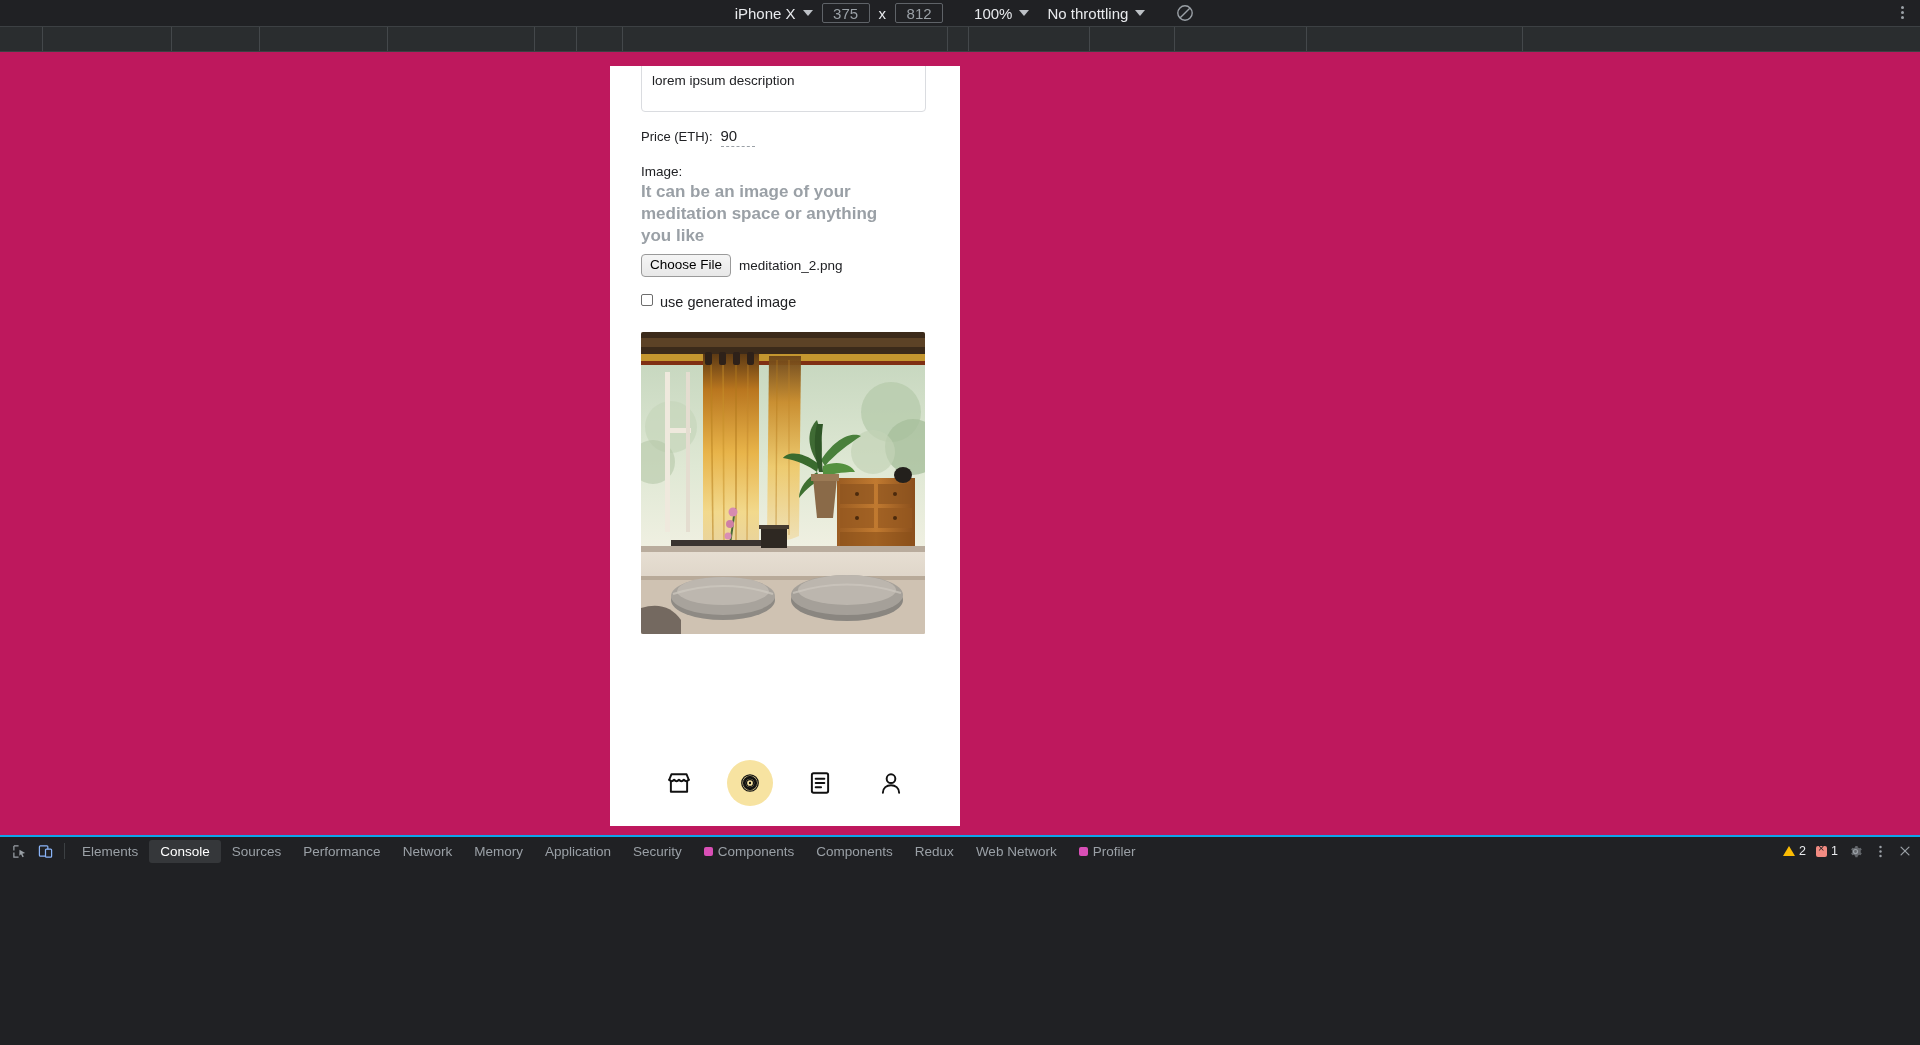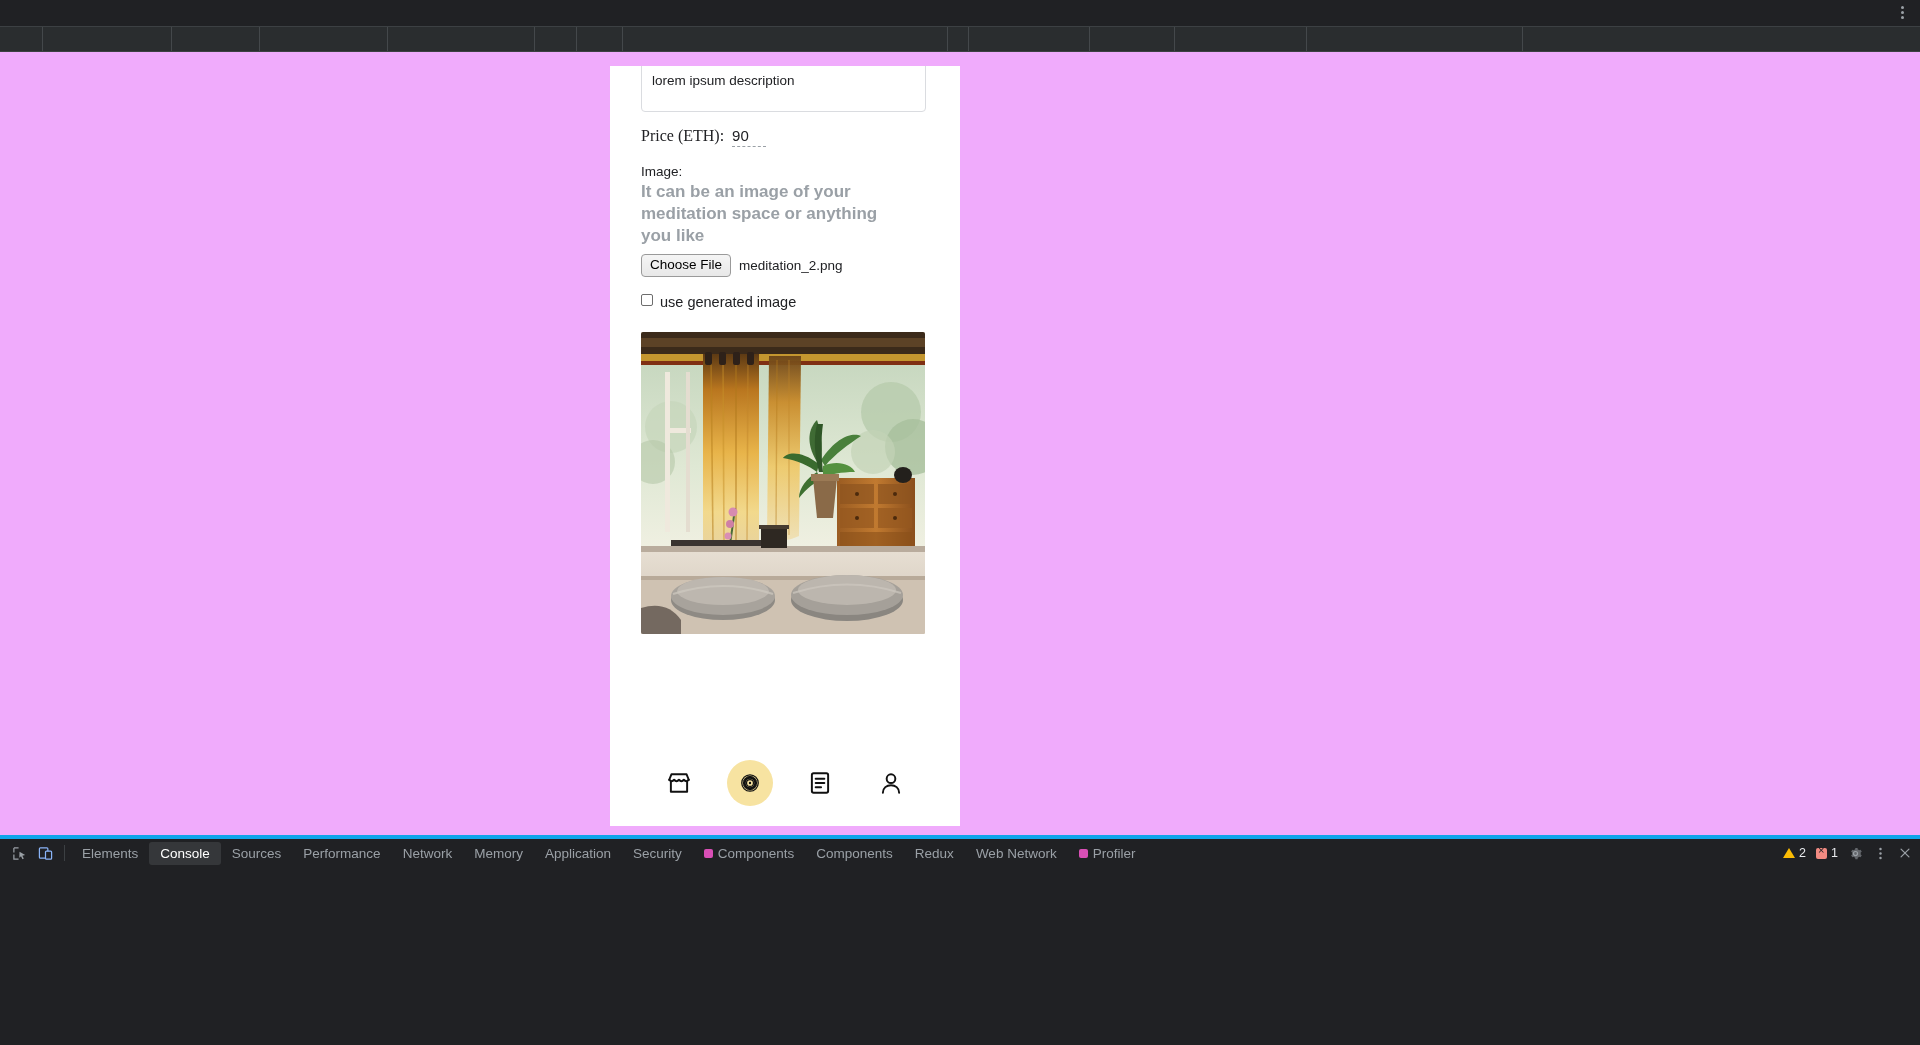--- a/index.html
+++ b/index.html
@@ -61,21 +61,21 @@
   }
   #ruler .tick {
     position: absolute; top: 0; bottom: 0;
     width: 1px; background: #44484b;
   }
 
   
   #viewport-stage {
     position: absolute; top: 52px; left: 0;
     width: 1920px; height: 783px;
-    background: #f0abfc;
+    background: #be185d;
   }
   #phone-viewport {
     position: absolute;
     left: 610px; top: 14px;
     width: 350px; height: 760px;
     background: #ffffff;
     overflow: hidden;
   }
 
   
@@ -98,23 +98,22 @@
     line-height: 1.3;
     display: block;
     overflow: hidden;
   }
   .field-row {
     display: flex; align-items: baseline;
     gap: 8px;
     margin-top: 15px;
   }
   .field-label {
-    font-size: 16px; color: #202124;
+    font-size: 13px; color: #202124;
     white-space: nowrap;
-    font-family: Liberation Serif, serif;
   }
   .price-input {
     border: none;
     border-bottom: 1px dashed #9aa0a6;
     font-size: 15px; color: #202124;
     font-family: "Liberation Sans", sans-serif;
     width: 34px; padding: 0 0 2px 0;
     outline: none; background: transparent;
   }
   .section-label {
@@ -200,21 +199,21 @@
     cursor: pointer; border-radius: 50%;
   }
   .nav-item.active { background: #f7e3a1; }
   .nav-item svg { display: block; }
 
   
   #devtools-tabbar {
     position: absolute; left: 0; bottom: 0;
     width: 1920px; height: 210px;
     background: #202124;
-    border-top: 4px solid #0ea5e9;
+    border-top: 2px solid #0ea5e9;
   }
   #tabbar-inner {
     position: absolute; left: 0; top: 0;
     width: 1920px; height: 28px;
     display: flex; align-items: center;
     padding-left: 6px;
     gap: 0;
   }
   .tb-icon-btn {
     width: 26px; height: 24px;
@@ -255,20 +254,43 @@
   .err-sq::after {
     content: "×"; position: absolute; left: 2px; top: -3px;
     font-size: 11px; color: #202124; line-height: 1;
   }
   .right-icon { cursor: pointer; display: flex; align-items: center; }
 </style>
 </head>
 <body>
 
 <div id="device-toolbar">
+  <div class="dt-group">
+    <div class="dt-select">
+      <span>iPhone X</span>
+      <span class="caret"></span>
+    </div>
+    <input class="dim-input" value="375" style="">
+    <span class="dim-x">x</span>
+    <input class="dim-input" value="812" style="">
+    <div class="dt-select" style="margin-left:22px;">
+      <span>100%</span>
+      <span class="caret"></span>
+    </div>
+    <div class="dt-select">
+      <span>No throttling</span>
+      <span class="caret"></span>
+    </div>
+    <div id="rotate-icon">
+      <svg width="18" height="18" viewBox="0 0 18 18">
+        <circle cx="9" cy="9" r="7.2" fill="none" stroke="#9aa0a6" stroke-width="1.4"></circle>
+        <line x1="4.2" y1="13.8" x2="13.8" y2="4.2" stroke="#9aa0a6" stroke-width="1.4"></line>
+      </svg>
+    </div>
+  </div>
   <div id="dt-menu-dots">
     <i></i>
     <i></i>
     <i></i>
   </div>
 </div>
 
 <div id="ruler">
   <div class="tick" style="left:42px"></div>
   <div class="tick" style="left:171px"></div>

